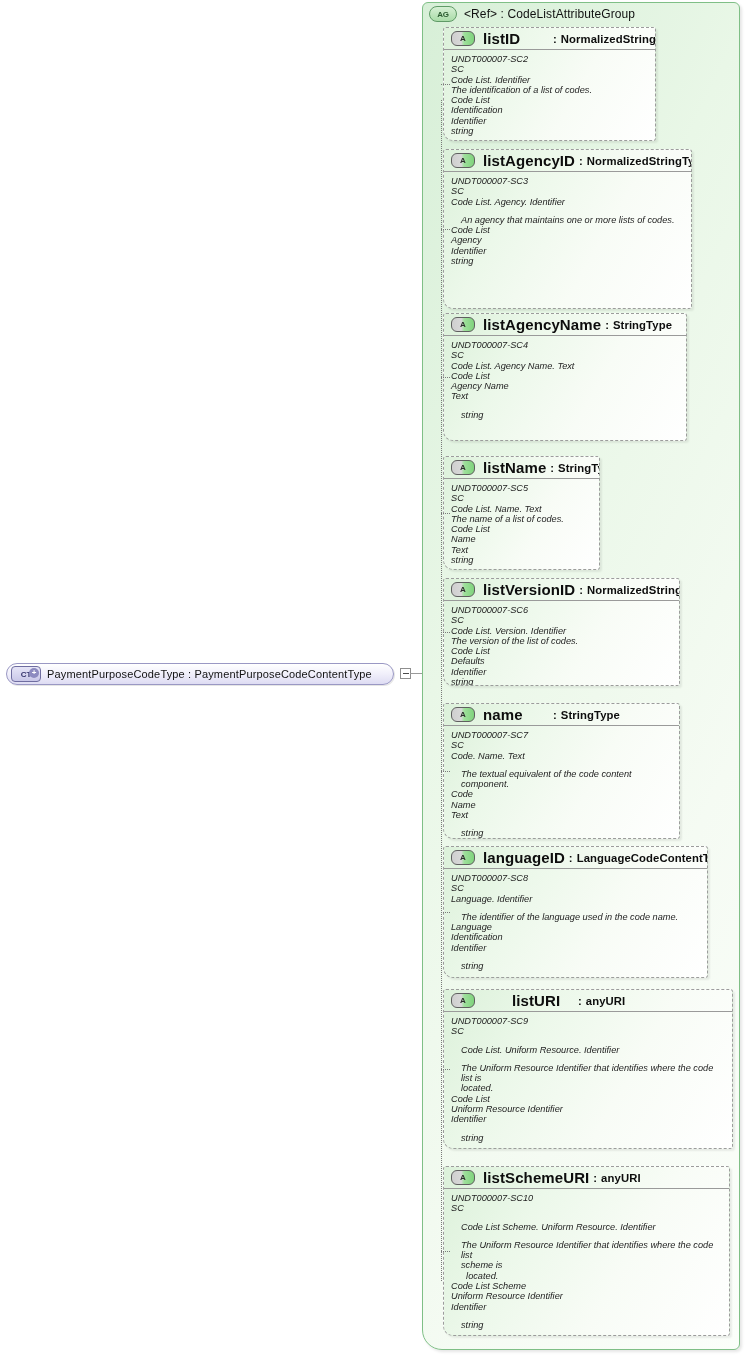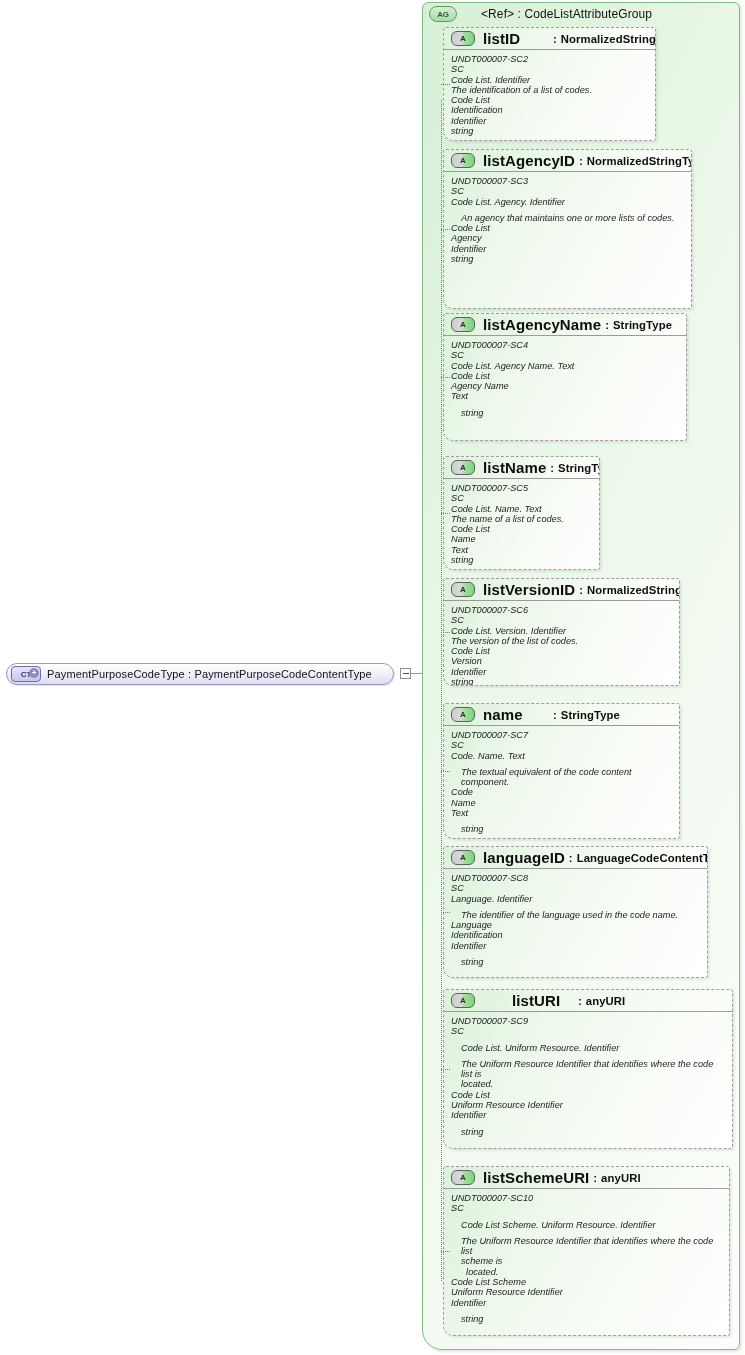--- a/index.html
+++ b/index.html
@@ -57,21 +57,21 @@
     box-shadow:2px 2px 3px rgba(0,0,0,0.10);
   }
   .ag-header{
     position:absolute;left:6px;top:3px;display:flex;align-items:center;white-space:nowrap;
   }
   .ag-icon{
     width:26px;height:14px;border:1px solid #5f9a66;border-radius:8px;
     background:linear-gradient(to bottom,#d6efd4,#a9dca8);
     font-size:8px;font-weight:bold;color:#2c5c31;
     display:flex;align-items:center;justify-content:center;letter-spacing:-.2px;
-    margin-right:24px;flex:0 0 auto;
+    margin-right:7px;flex:0 0 auto;
   }
   .ag-title{font-size:12px;color:#111;letter-spacing:.1px;}
 
   
   .tree-vline{
     position:absolute;left:441px;top:100px;width:1px;height:1181px;
     background:repeating-linear-gradient(to bottom,#7a7a7a 0 1px,transparent 1px 2px);
   }
   .tree-hstub{
     position:absolute;width:9px;height:1px;left:441px;
@@ -101,21 +101,21 @@
   .attr-name{font-size:15px;font-weight:bold;color:#0d0d0d;letter-spacing:.1px;}
   .attr-sep{font-size:11.3px;font-weight:bold;color:#0d0d0d;padding:0 4px;}
   .attr-type{font-size:11.3px;font-weight:bold;color:#0d0d0d;letter-spacing:.1px;}
 
   .attr-body{padding:4px 7px 5px 7px;}
   .ln{
     font-size:9.2px;font-style:italic;color:#232323;line-height:10.3px;
     white-space:pre-wrap;
   }
   .ln.gap{margin-top:8px;}
-  .ln.indent{padding-left:10px;margin-top:6px;}
+  .ln.indent{padding-left:10px;}
 </style>
 </head>
 <body>
 
 <div id="canvas">
 
   <div class="root-node">
     <span class="ct-icon">
       <span>CT</span>
       <span class="ct-plus">+</span>
@@ -214,21 +214,21 @@
           <span class="attr-name">listVersionID</span>
           <span class="attr-sep">:</span>
           <span class="attr-type">NormalizedStringType</span>
         </div>
         <div class="attr-body">
           <div class="ln">UNDT000007-SC6</div>
           <div class="ln">SC</div>
           <div class="ln">Code List. Version. Identifier</div>
           <div class="ln">The version of the list of codes.</div>
           <div class="ln">Code List</div>
-          <div class="ln">Version</div>
+          <div class="ln">Defaults</div>
           <div class="ln">Identifier</div>
           <div class="ln">string</div>
         </div>
       </div>
       <div class="attr-box" style="left: 443px; top: 703px; width: 237px; height: 136px;">
         <div class="attr-head">
           <span class="a-icon">A</span>
           <span class="attr-name" style="min-width: 66px;">name</span>
           <span class="attr-sep">:</span>
           <span class="attr-type">StringType</span>

